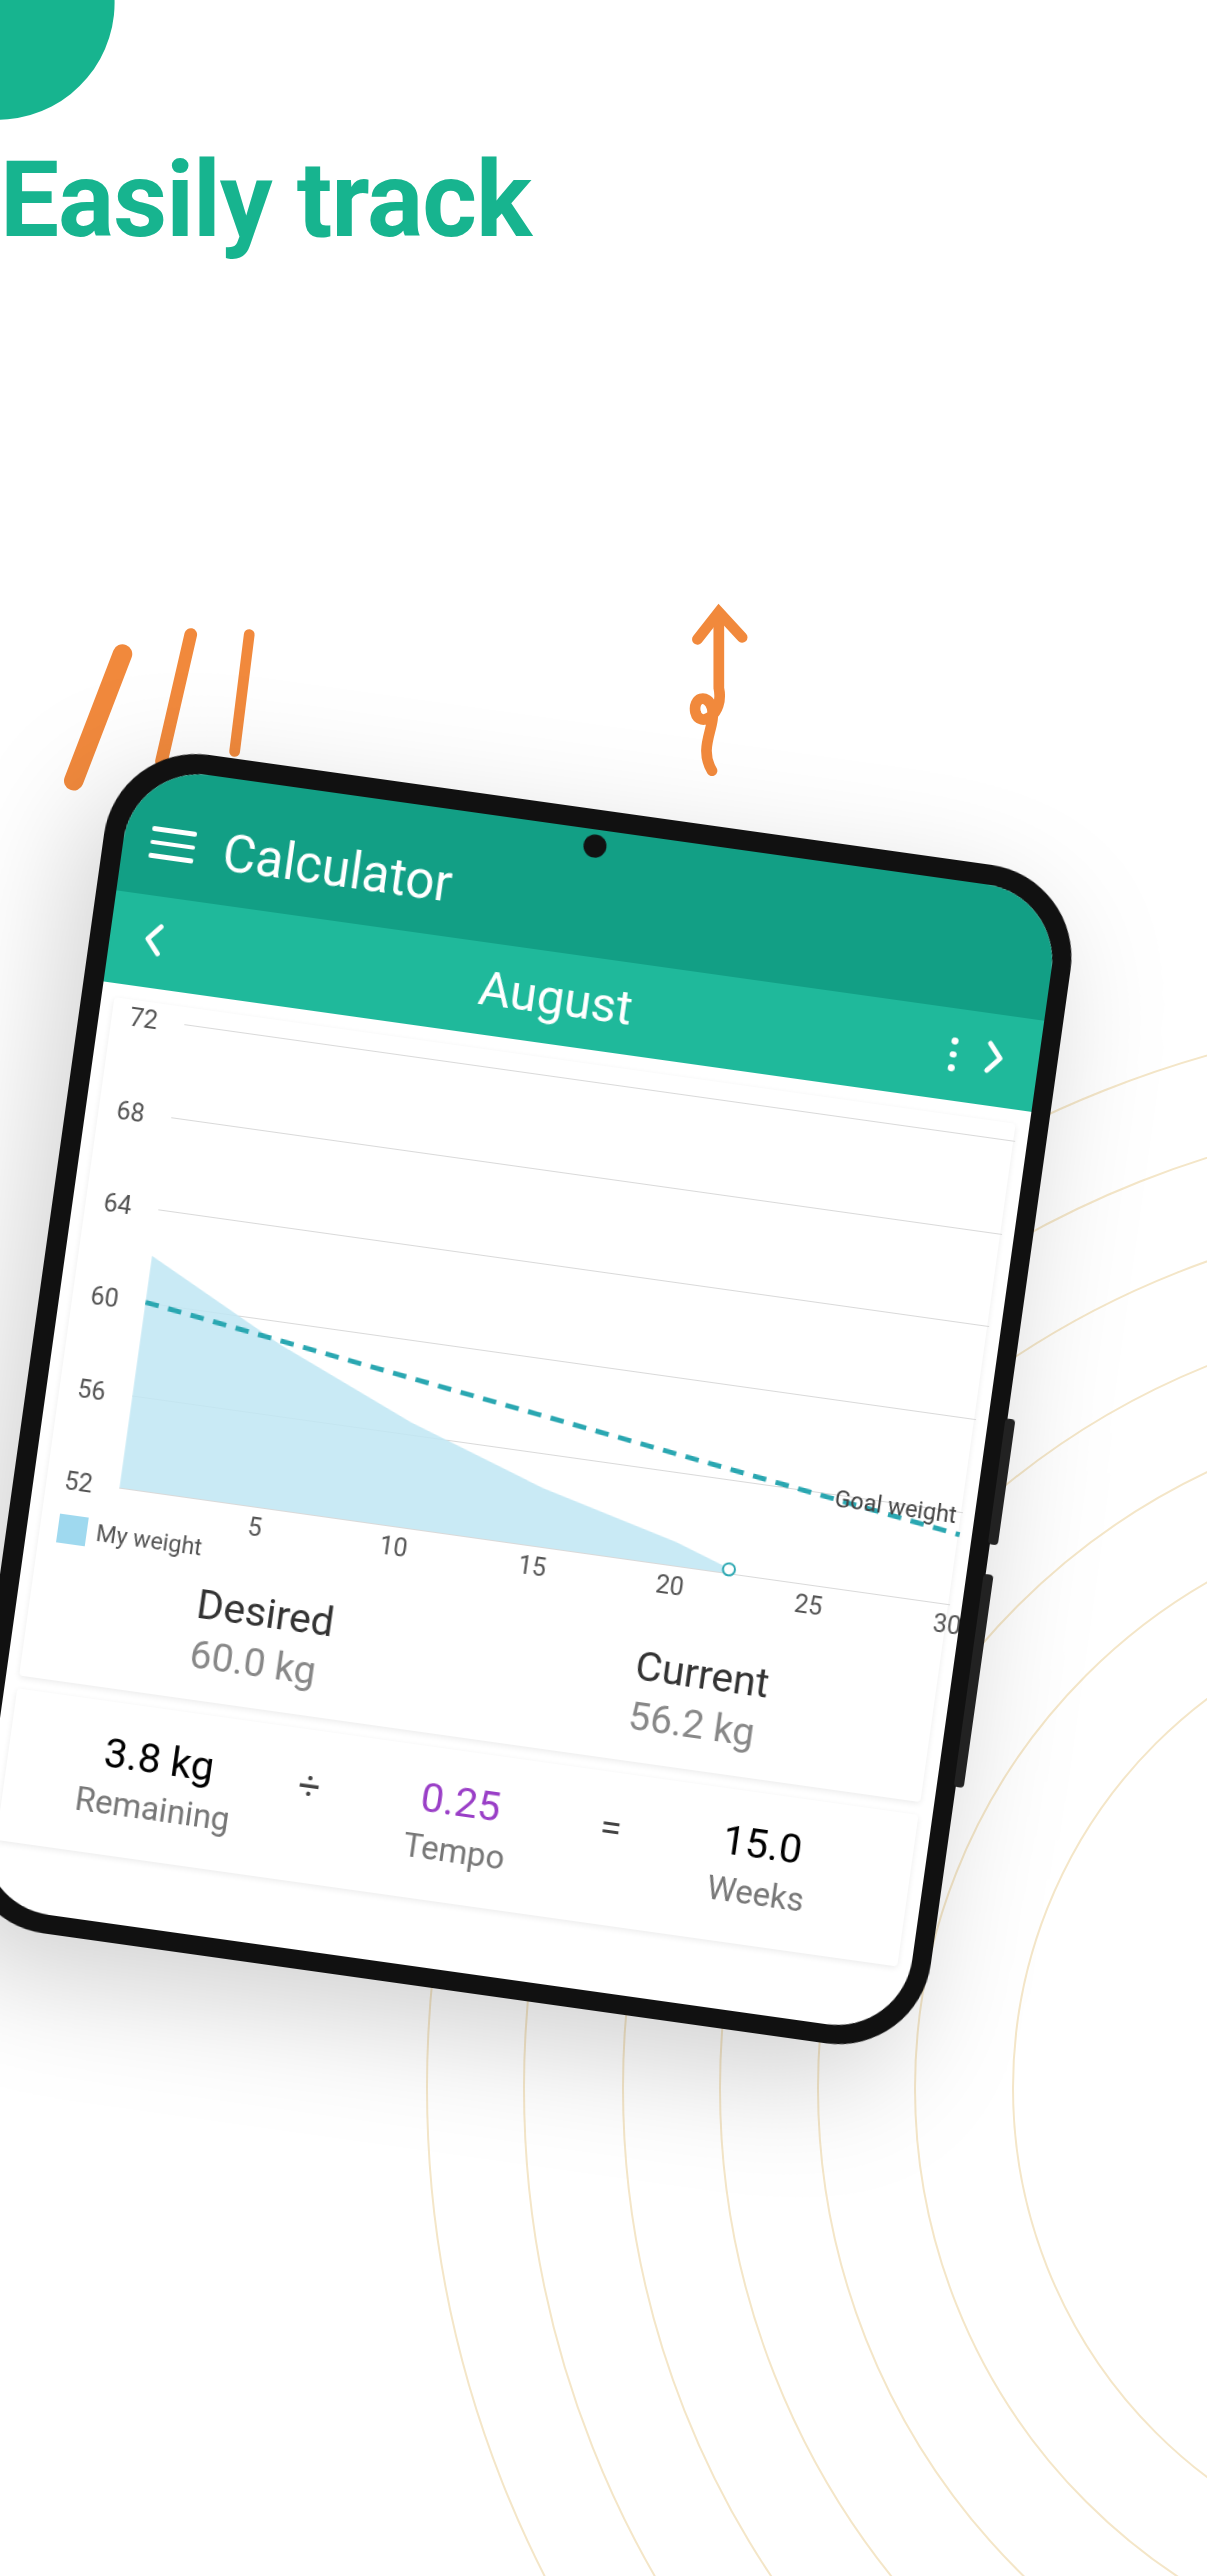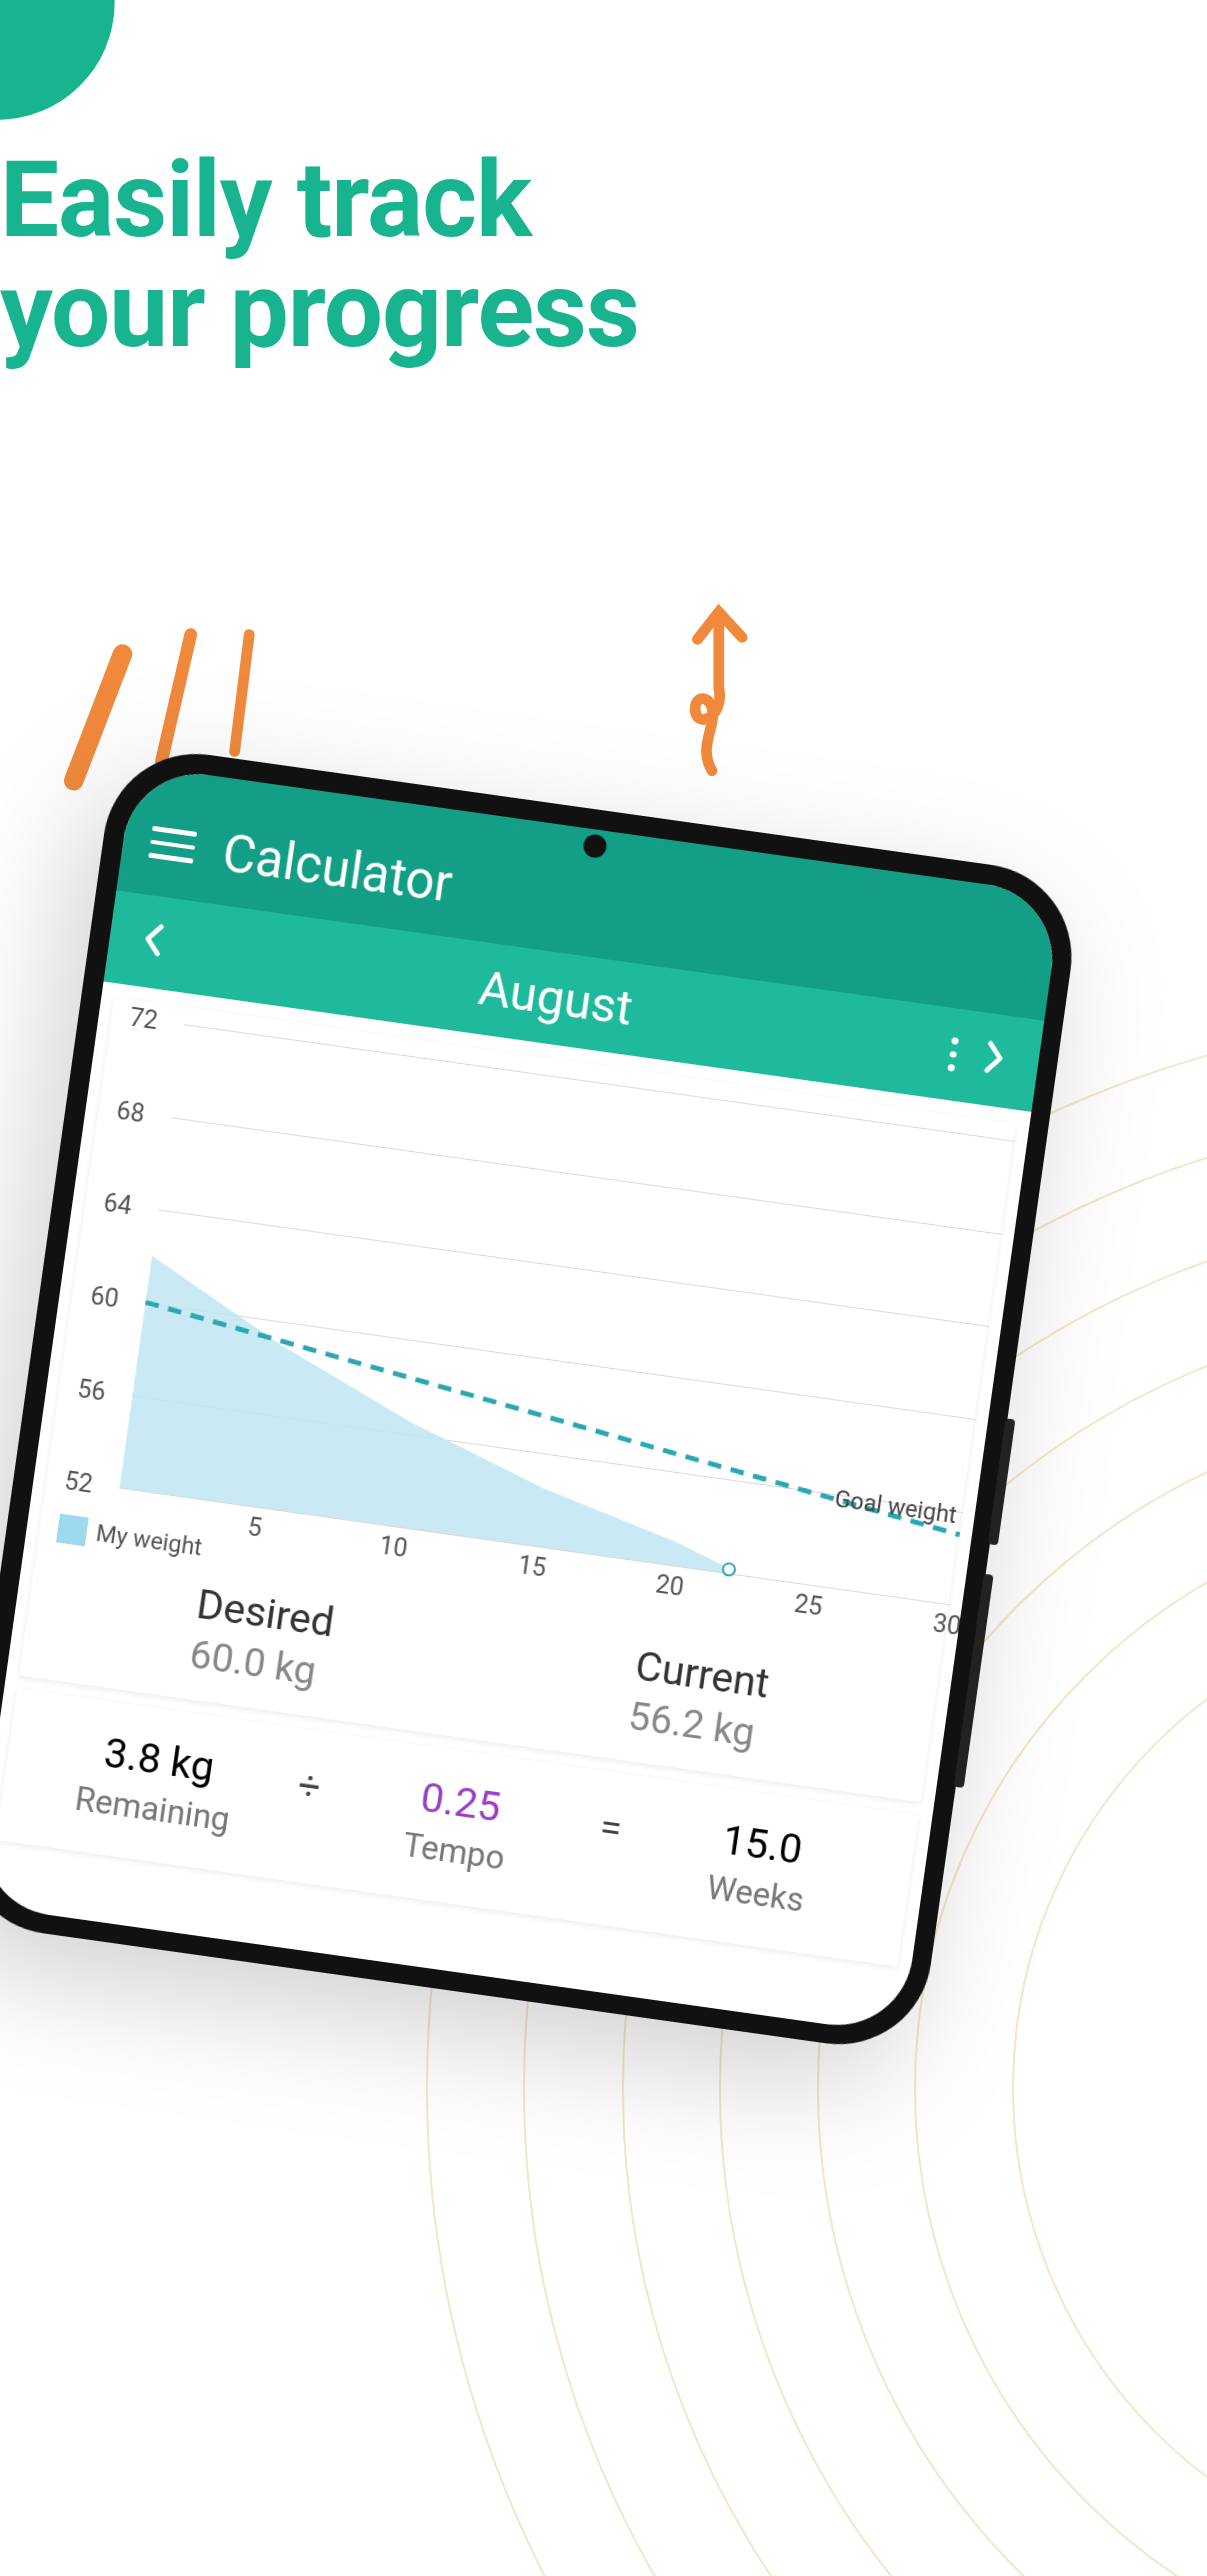--- a/index.html
+++ b/index.html
@@ -213,21 +213,20 @@
 .calc-purple { color: #9a3fc7; }
 
 </style>
 </head>
 <body>
 
 <div class="corner-shape"></div>
 
 <div class="headline">
   <div class="teal">Easily track</div>
-  <div class="teal">your progress</div>
 </div>
 
 <svg class="sketch-strokes" viewBox="0 0 260 200">
   <path d="M20 170 L70 40" stroke="#f1893c" stroke-width="20" stroke-linecap="round" fill="none"></path>
   <path d="M110 150 L140 20" stroke="#f1893c" stroke-width="13" stroke-linecap="round" fill="none"></path>
   <path d="M185 140 L200 20" stroke="#f1893c" stroke-width="11" stroke-linecap="round" fill="none"></path>
 </svg>
 
 <svg class="sketch-arrow" viewBox="0 0 150 180">
   <path d="M75 175 C 60 150, 80 130, 75 110 C 70 95, 55 100, 58 115 C 62 132, 88 118, 82 90 L82 20" stroke="#f1893c" stroke-width="11" stroke-linecap="round" fill="none"></path>

